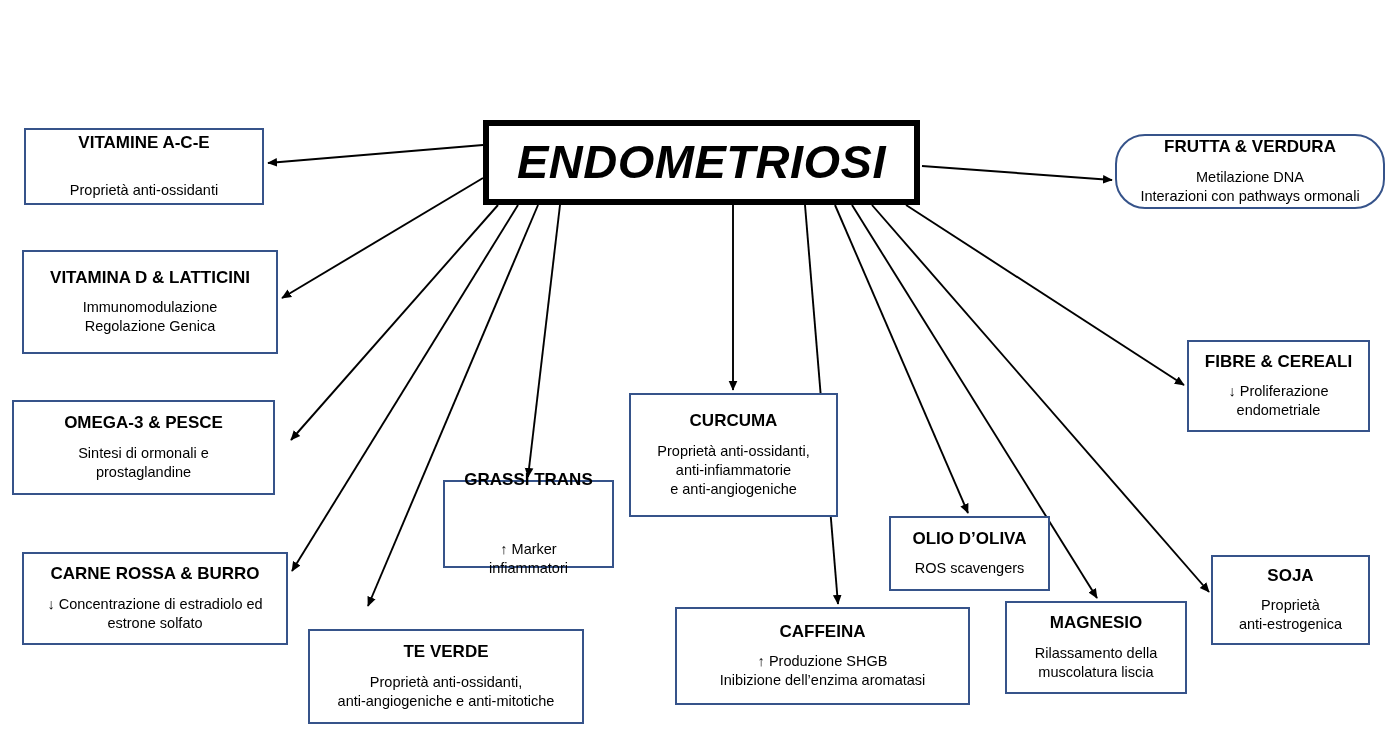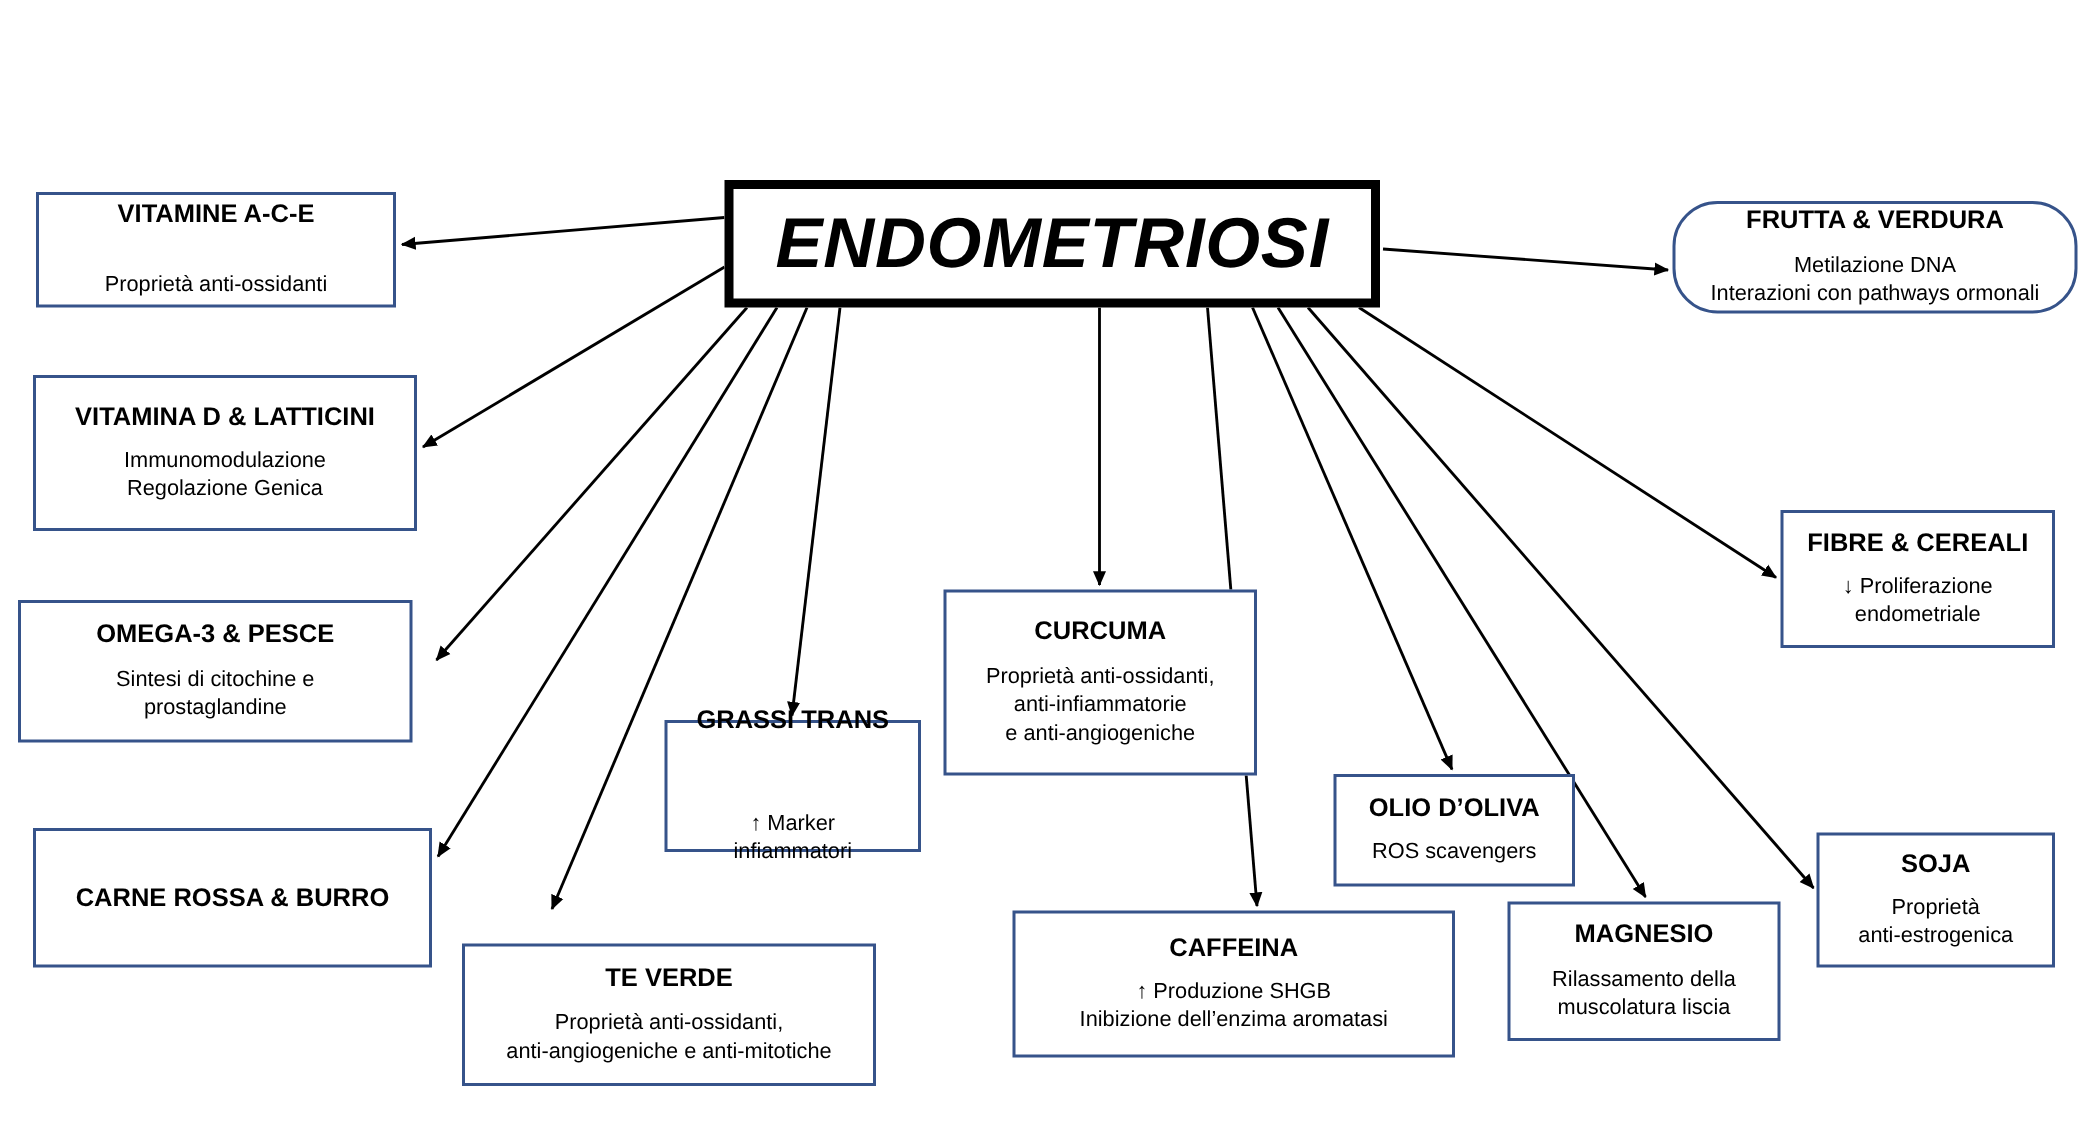--- a/index.html
+++ b/index.html
@@ -103,25 +103,27 @@
         <div class="title">VITAMINE A-C-E</div>
         <div class="desc">Proprietà anti-ossidanti</div>
       </div>
       <div class="node" style="left: 22px; top: 250px; width: 256px; height: 104px;">
         <div class="title">VITAMINA D &amp; LATTICINI</div>
         <div class="desc">Immunomodulazione
 Regolazione Genica</div>
       </div>
       <div class="node" style="left: 12px; top: 400px; width: 263px; height: 95px;">
         <div class="title">OMEGA-3  &amp; PESCE</div>
-        <div class="desc">Sintesi di citochine e
+        <div class="desc">Sintesi di ormonali e
 prostaglandine</div>
       </div>
       <div class="node" style="left: 22px; top: 552px; width: 266px; height: 93px;">
         <div class="title">CARNE ROSSA &amp; BURRO</div>
+        <div class="desc">↓ Concentrazione di estradiolo ed
+estrone solfato</div>
       </div>
       <div class="node" style="left: 443px; top: 480px; width: 171px; height: 88px; gap: 39px;">
         <div class="title">GRASSI TRANS</div>
         <div class="desc">↑ Marker
 infiammatori</div>
       </div>
       <div class="node" style="left: 308px; top: 609px; width: 276px; height: 95px; margin-top: 20px;">
         <div class="title">TE VERDE</div>
         <div class="desc">Proprietà anti-ossidanti,
 anti-angiogeniche e anti-mitotiche</div>

